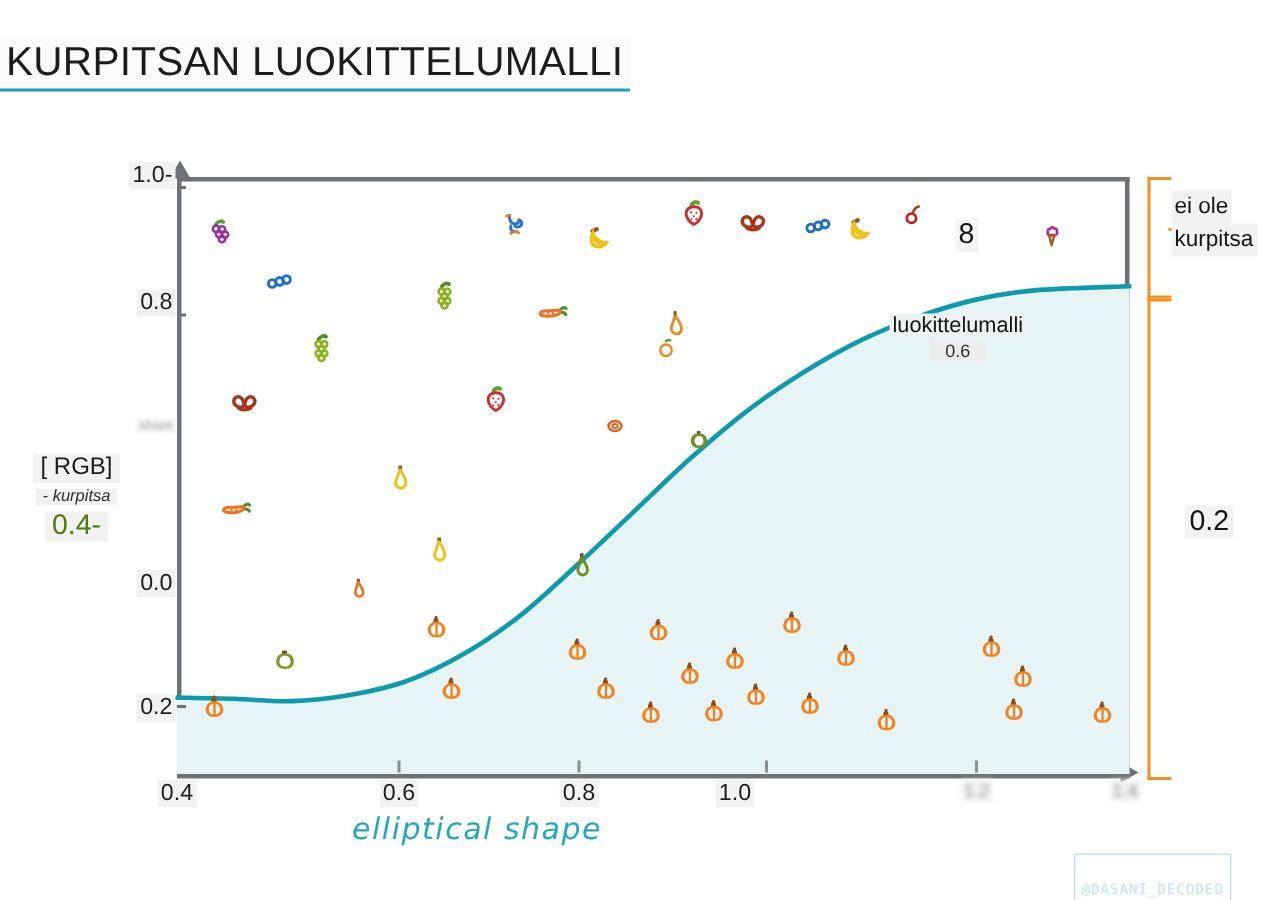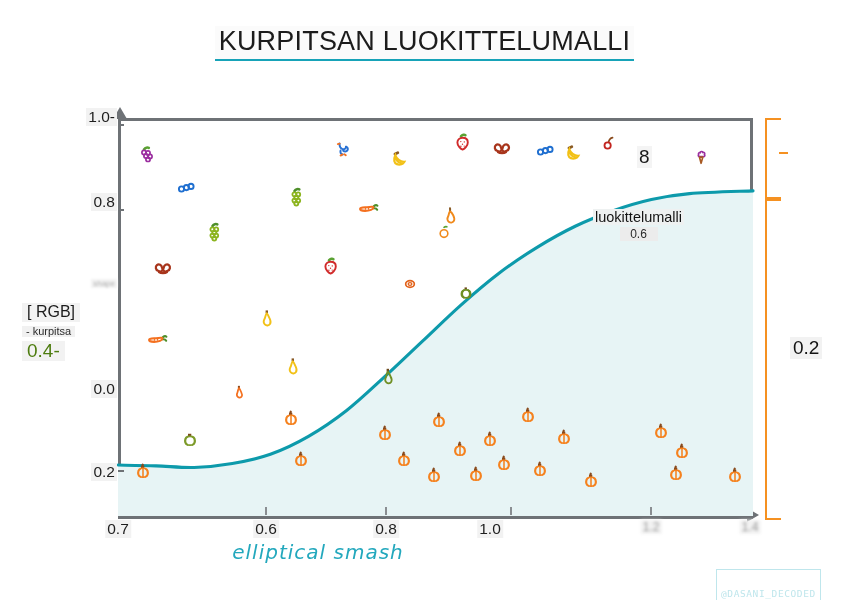--- a/index.html
+++ b/index.html
@@ -9,21 +9,21 @@
     background:#ffffff;
     font-family:"Liberation Sans", sans-serif;
     overflow:hidden;
     position:relative;
   }
   #stage{position:absolute;left:0;top:0;width:849px;height:600px;}
 
   
   #title-wrap{
     position:absolute;left:0;top:26px;width:849px;
-    text-align:center;
+    text-align:left;
   }
   #title{
     display:inline-block;
     font-size:27px;
     letter-spacing:0.2px;
     color:#1c1c1c;
     font-family:"Liberation Sans", sans-serif;
     font-weight:400;
     border-bottom:2.5px solid #17a3b8;
     padding:0 4px 3px 4px;
@@ -78,30 +78,31 @@
   #xlabel{
     position:absolute;left:318px;top:540px;
     transform:translateX(-50%);
     font-size:20px;color:#23a8bd;
     font-family:"DejaVu Sans", sans-serif;
     letter-spacing:1px;
     font-style:italic;
   }
   #ylabel-block{
     position:absolute;left:22px;top:303px;
-    text-align:left;line-height:1.05;
+    text-align:center;line-height:1.05;
   }
   #ylabel-rgb{
     font-size:16px;color:#1b1b1b;background:#f2f2f2;
     padding:1px 5px;display:inline-block;
   }
   #ylabel-kurpitsa{
     font-size:11px;color:#2c2c2c;background:#f1f1f1;
     padding:0 4px;display:inline-block;margin-top:1px;
     filter:blur(0.35px);
+    font-style:italic;
   }
   #ylabel-04{
     font-size:19px;color:#4d7c0f;background:#f2f2f2;
     padding:0 5px;display:inline-block;margin-top:2px;
   }
 
   
   #curve-anno{
     position:absolute;left:593px;top:208px;
     text-align:center;
@@ -167,21 +168,21 @@
   <div id="title-wrap">
     <span id="title">KURPITSAN LUOKITTELUMALLI</span>
   </div>
 
   <div id="ylabel-block">
     <div id="ylabel-rgb">[ RGB]</div><br>
     <div id="ylabel-kurpitsa">- kurpitsa</div><br>
     <div id="ylabel-04">0.4-</div>
   </div>
 
-  <div id="xlabel">elliptical  smash</div>
+  <div id="xlabel">elliptical  shape</div>
 
   <div id="plot">
 
     <div class="axis-line" id="axis-top"></div>
     <div class="axis-line" id="axis-right"></div>
     <div id="axis-y"></div>
     <div id="axis-x"></div>
     <div id="arrow-y"></div>
     <div id="arrow-x"></div>
 
@@ -193,21 +194,21 @@
     <div class="ytick" style="top:-10px;">1.0-</div>
     <div class="ytick" style="top:75px;">0.8</div>
     <div class="ytick faint" style="top:161px;">shape</div>
     <div class="ytick" style="top:262px;">0.0</div>
     <div class="ytick" style="top:345px;">0.2</div>
 
     <div class="ymark" style="top:6px;"></div>
     <div class="ymark" style="top:91px;"></div>
     <div class="ymark" style="top:352px;"></div>
 
-    <div class="xtick" style="left:0px;">0.7</div>
+    <div class="xtick" style="left:0px;">0.4</div>
     <div class="xtick" style="left:148px;">0.6</div>
     <div class="xtick" style="left:268px;">0.8</div>
     <div class="xtick" style="left:372px;">1.0</div>
     <div class="xtick faint" style="left:533px;">1.2</div>
     <div class="xtick faint" style="left:632px;">1.4</div>
 
     <div class="xmark" style="left:148px;"></div>
     <div class="xmark" style="left:268px;"></div>
     <div class="xmark" style="left:393px;"></div>
     <div class="xmark" style="left:533px;"></div>
@@ -684,18 +685,22 @@
     <div id="stray8" style="position:absolute;left:519px;top:28px;font-size:19px;color:#181818;background:#f4f4f4;padding:0 2px;">8</div>
   </div>
 
   <div id="curve-anno">
     <span class="nm">luokittelumalli</span>
     <span class="val">0.6</span>
   </div>
 
   <div class="brk" id="brk-top"></div>
   <div id="brk-top-nub"></div>
+  <div id="lbl-eiole">
+    <span>ei ole</span><br>
+    <span>kurpitsa</span>
+  </div>
 
   <div class="brk" id="brk-bot"></div>
   <div id="lbl-02">0.2</div>
 
   <div id="watermark">@DASANI_DECODED</div>
 </div>
 
 </body></html>

